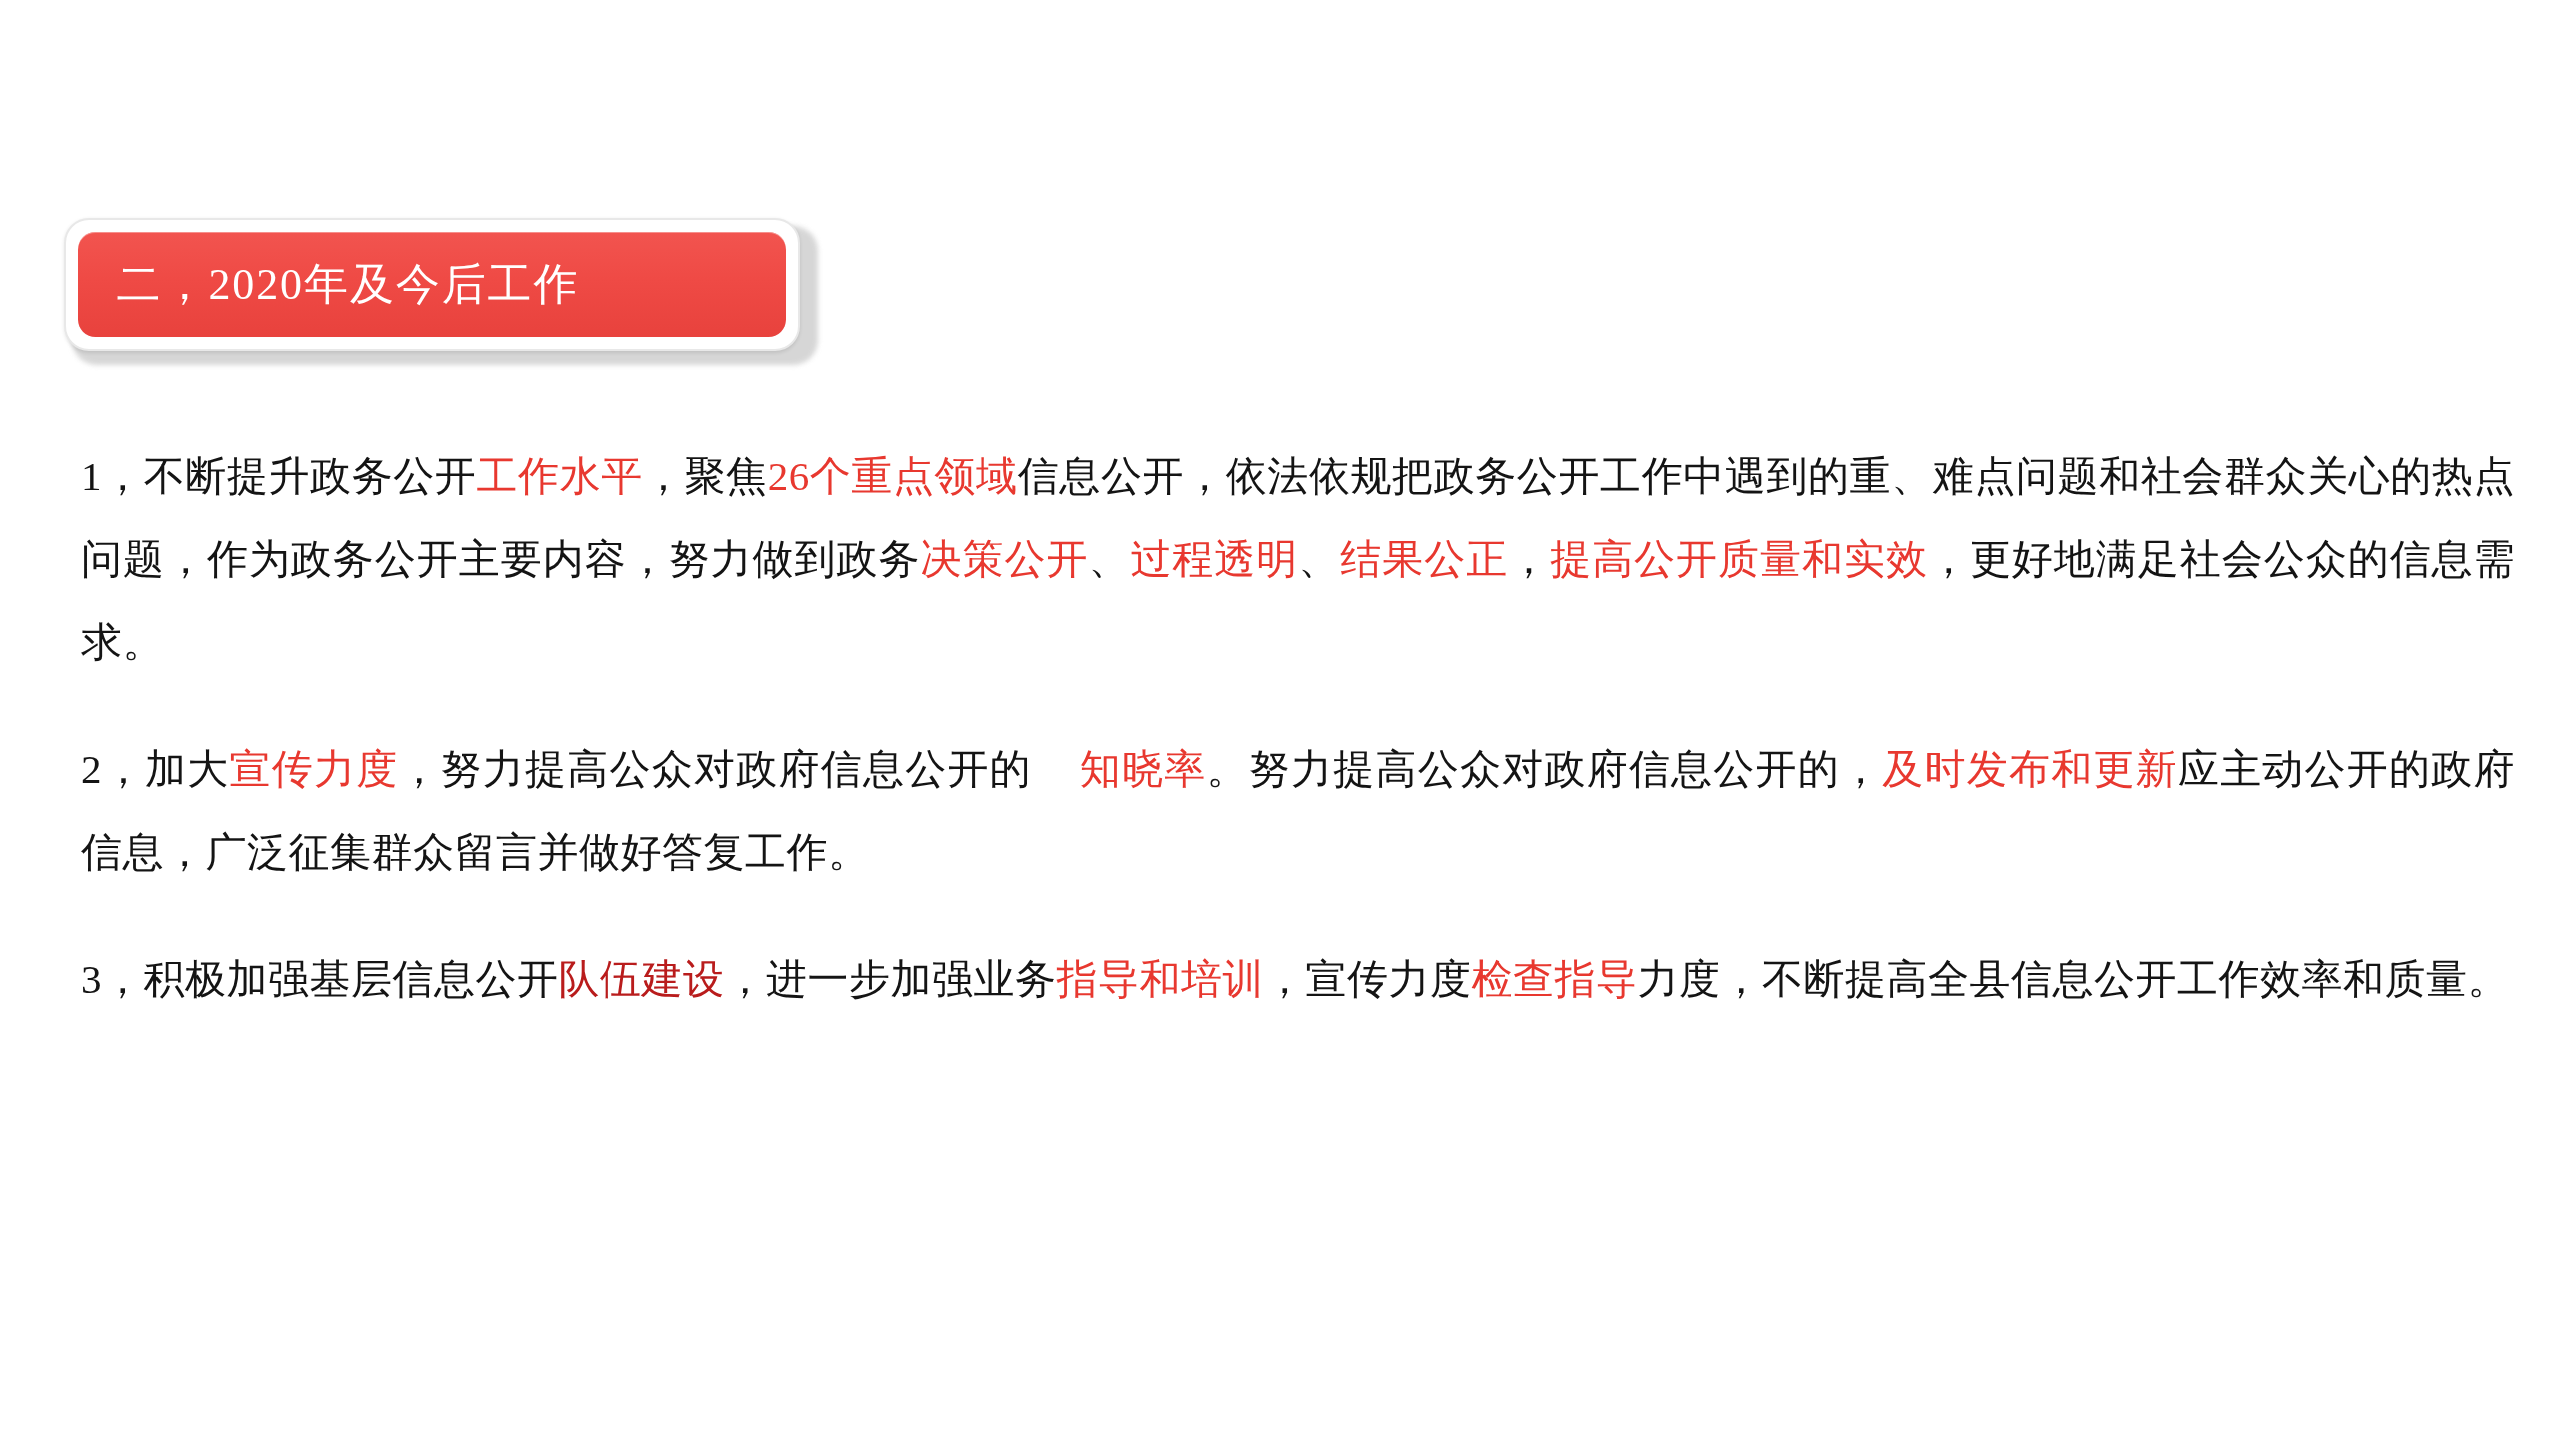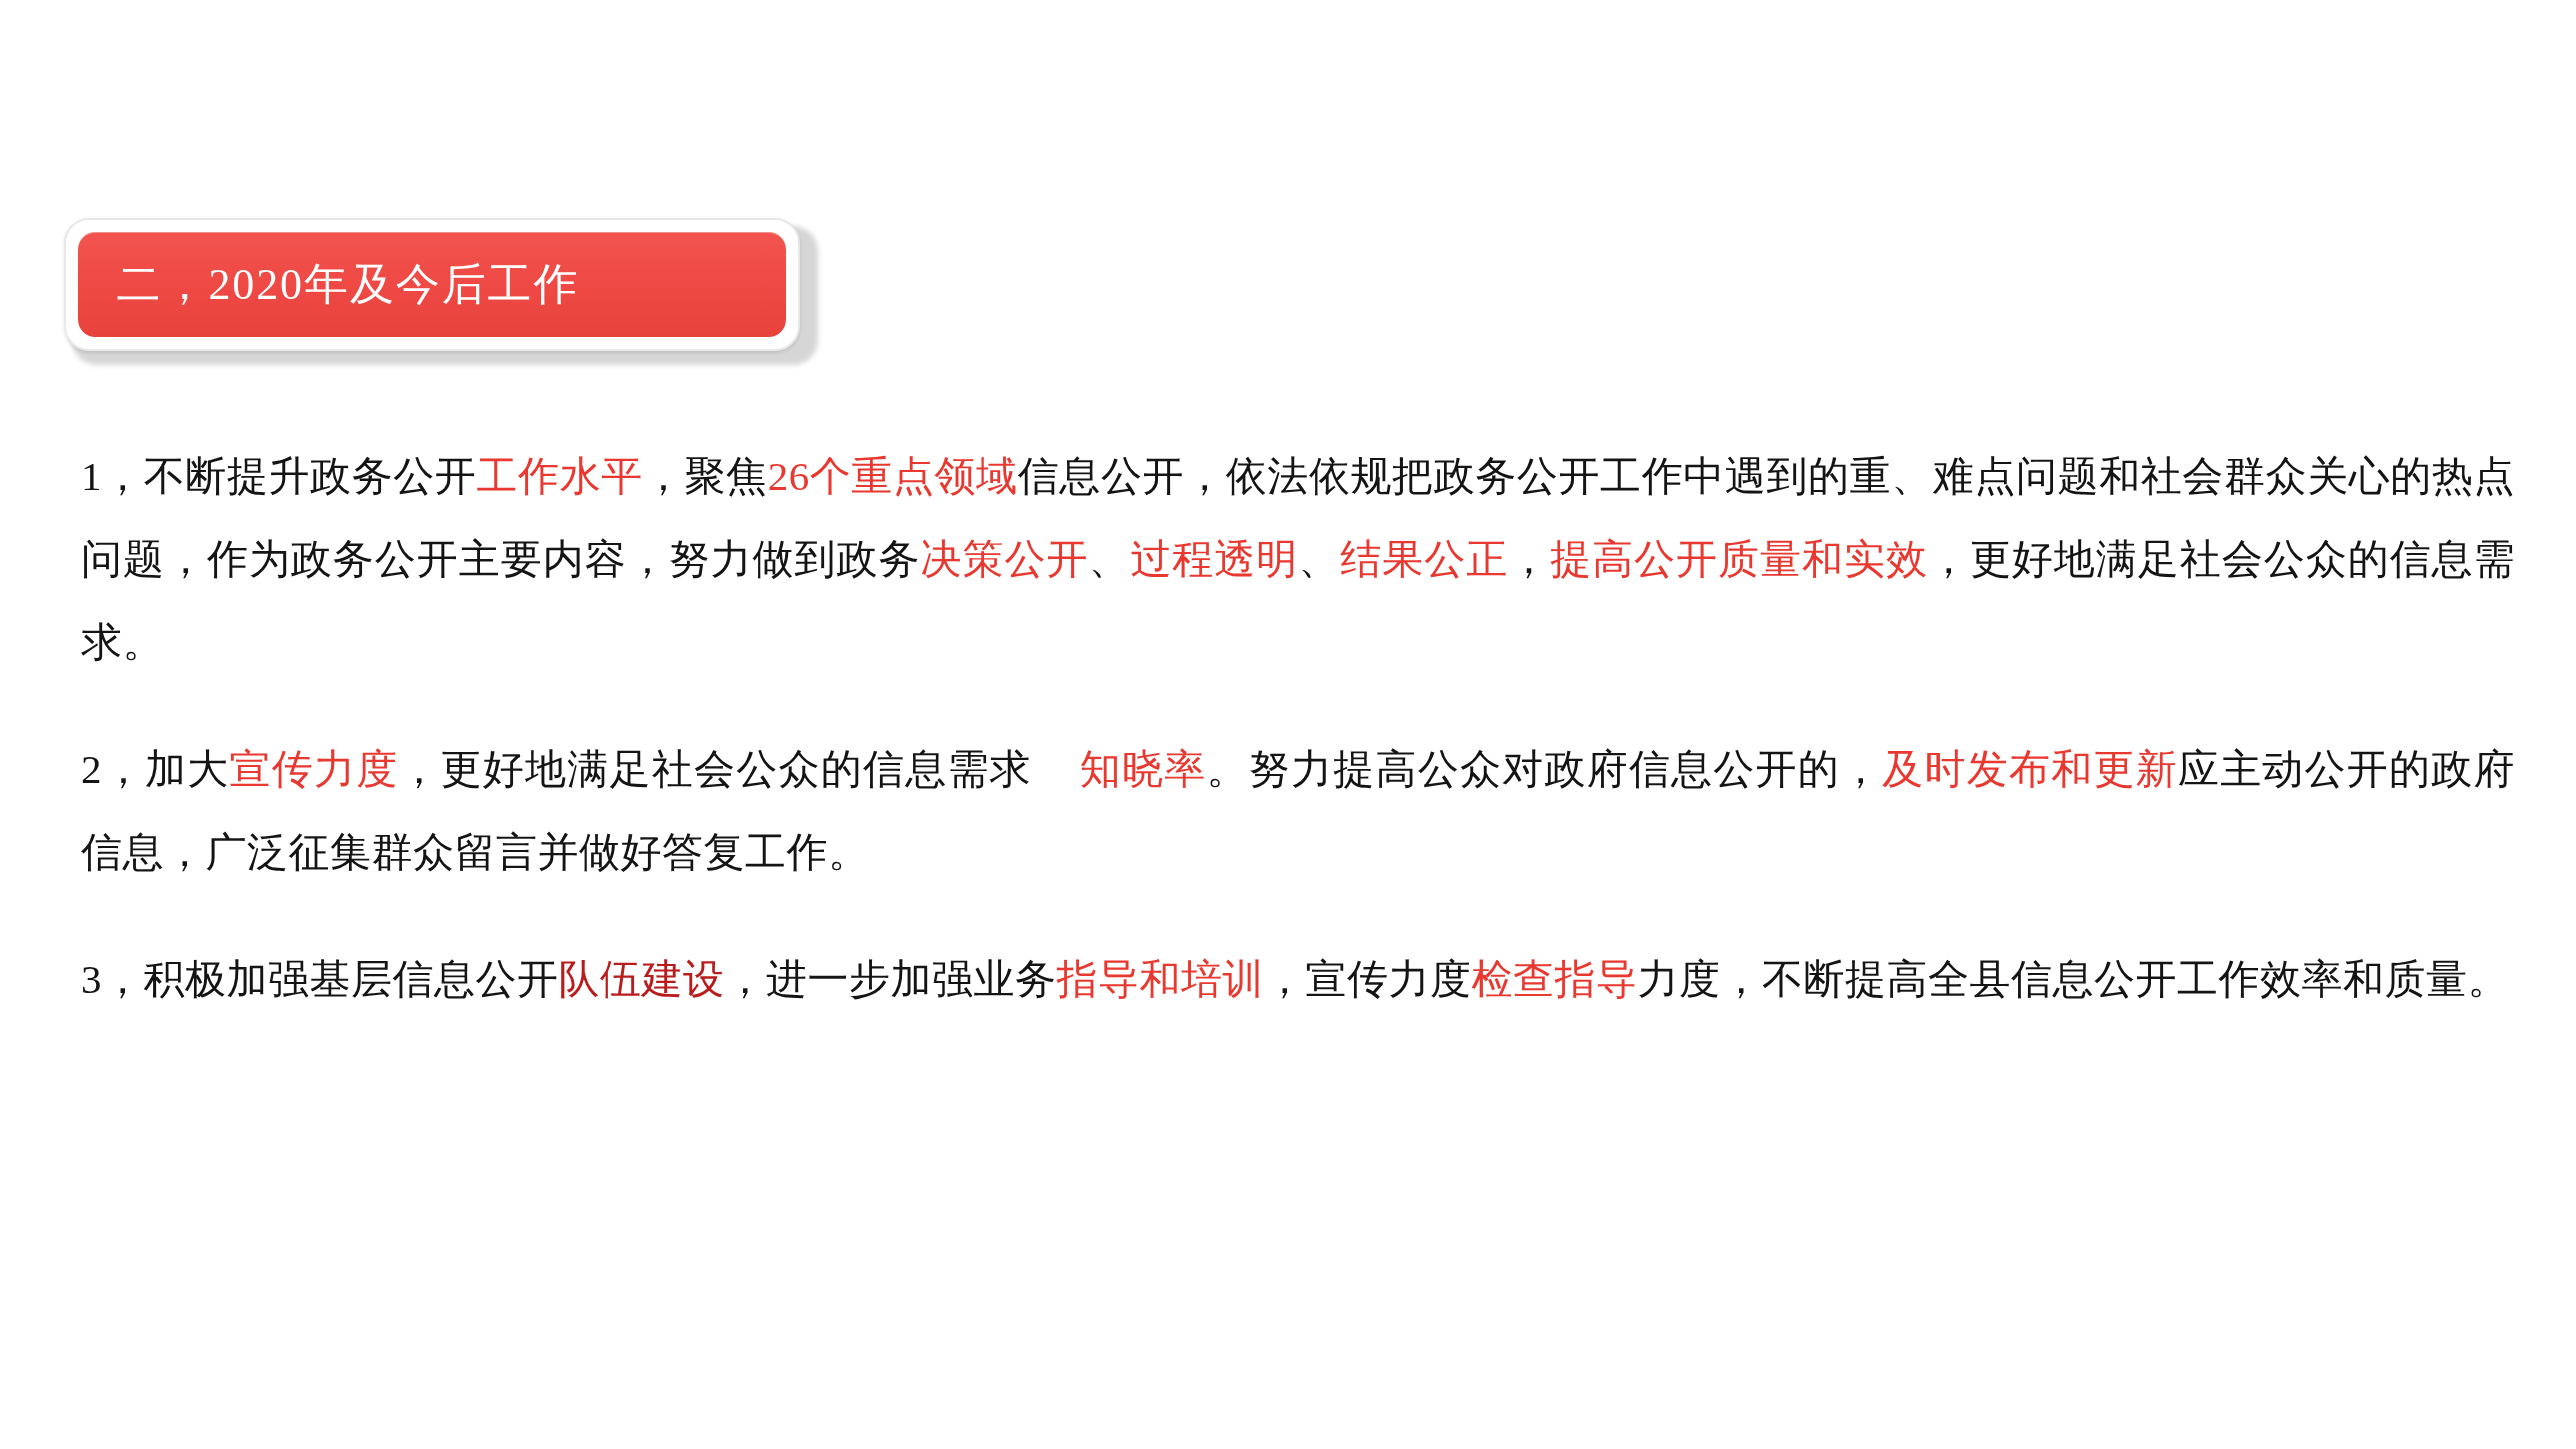--- a/index.html
+++ b/index.html
@@ -104,18 +104,18 @@
     <div class="banner-shadow"></div>
     <div class="banner-outer">
       <div class="banner-inner">
         <span class="banner-text">二，2020年及今后工作</span>
       </div>
     </div>
   </div>
 
   <div class="body-area">
     <p class="para"><span>1，不断提升政务公开</span><span class="hl" style="color: rgb(232, 56, 47);">工作水平</span><span>，聚焦</span><span class="hl" style="color: rgb(232, 56, 47);">26个重点领域</span><span>信息公开，依法依规把政务公开工作中遇到的重、难点问题和社会群众关心的热点问题，作为政务公开主要内容，努力做到政务</span><span class="hl" style="color: rgb(232, 56, 47);">决策公开</span><span>、</span><span class="hl" style="color: rgb(232, 56, 47);">过程透明</span><span>、</span><span class="hl" style="color: rgb(232, 56, 47);">结果公正</span><span>，</span><span class="hl" style="color: rgb(232, 56, 47);">提高公开质量和实效</span><span>，更好地满足社会公众的信息需求。</span></p>
-    <p class="para"><span>2，加大</span><span class="hl" style="color: rgb(232, 56, 47); margin-top: 36px;">宣传力度</span><span>，更好地满足社会公众的信息需求</span><span class="hl" style="color: rgb(232, 56, 47); margin-left: 48px;">知晓率</span><span>。努力提高公众对政府信息公开的，</span><span class="hl" style="color: rgb(232, 56, 47);">及时发布和更新</span><span>应主动公开的政府信息，广泛征集群众留言并做好答复工作。</span></p>
+    <p class="para"><span>2，加大</span><span class="hl" style="color: rgb(232, 56, 47); margin-top: 36px;">宣传力度</span><span>，努力提高公众对政府信息公开的</span><span class="hl" style="color: rgb(232, 56, 47); margin-left: 48px;">知晓率</span><span>。努力提高公众对政府信息公开的，</span><span class="hl" style="color: rgb(232, 56, 47);">及时发布和更新</span><span>应主动公开的政府信息，广泛征集群众留言并做好答复工作。</span></p>
     <p class="para"><span>3，积极加强基层信息公开</span><span class="hl" style="color: #b91c1c;">队伍建设</span><span>，进一步加强业务</span><span class="hl" style="color: rgb(232, 56, 47);">指导和培训</span><span>，宣传力度</span><span class="hl" style="color: rgb(232, 56, 47); margin-top: 37px;">检查指导</span><span>力度，不断提高全县信息公开工作效率和质量。</span></p>
   </div>
 
 </div>
 
 
 </body></html>

